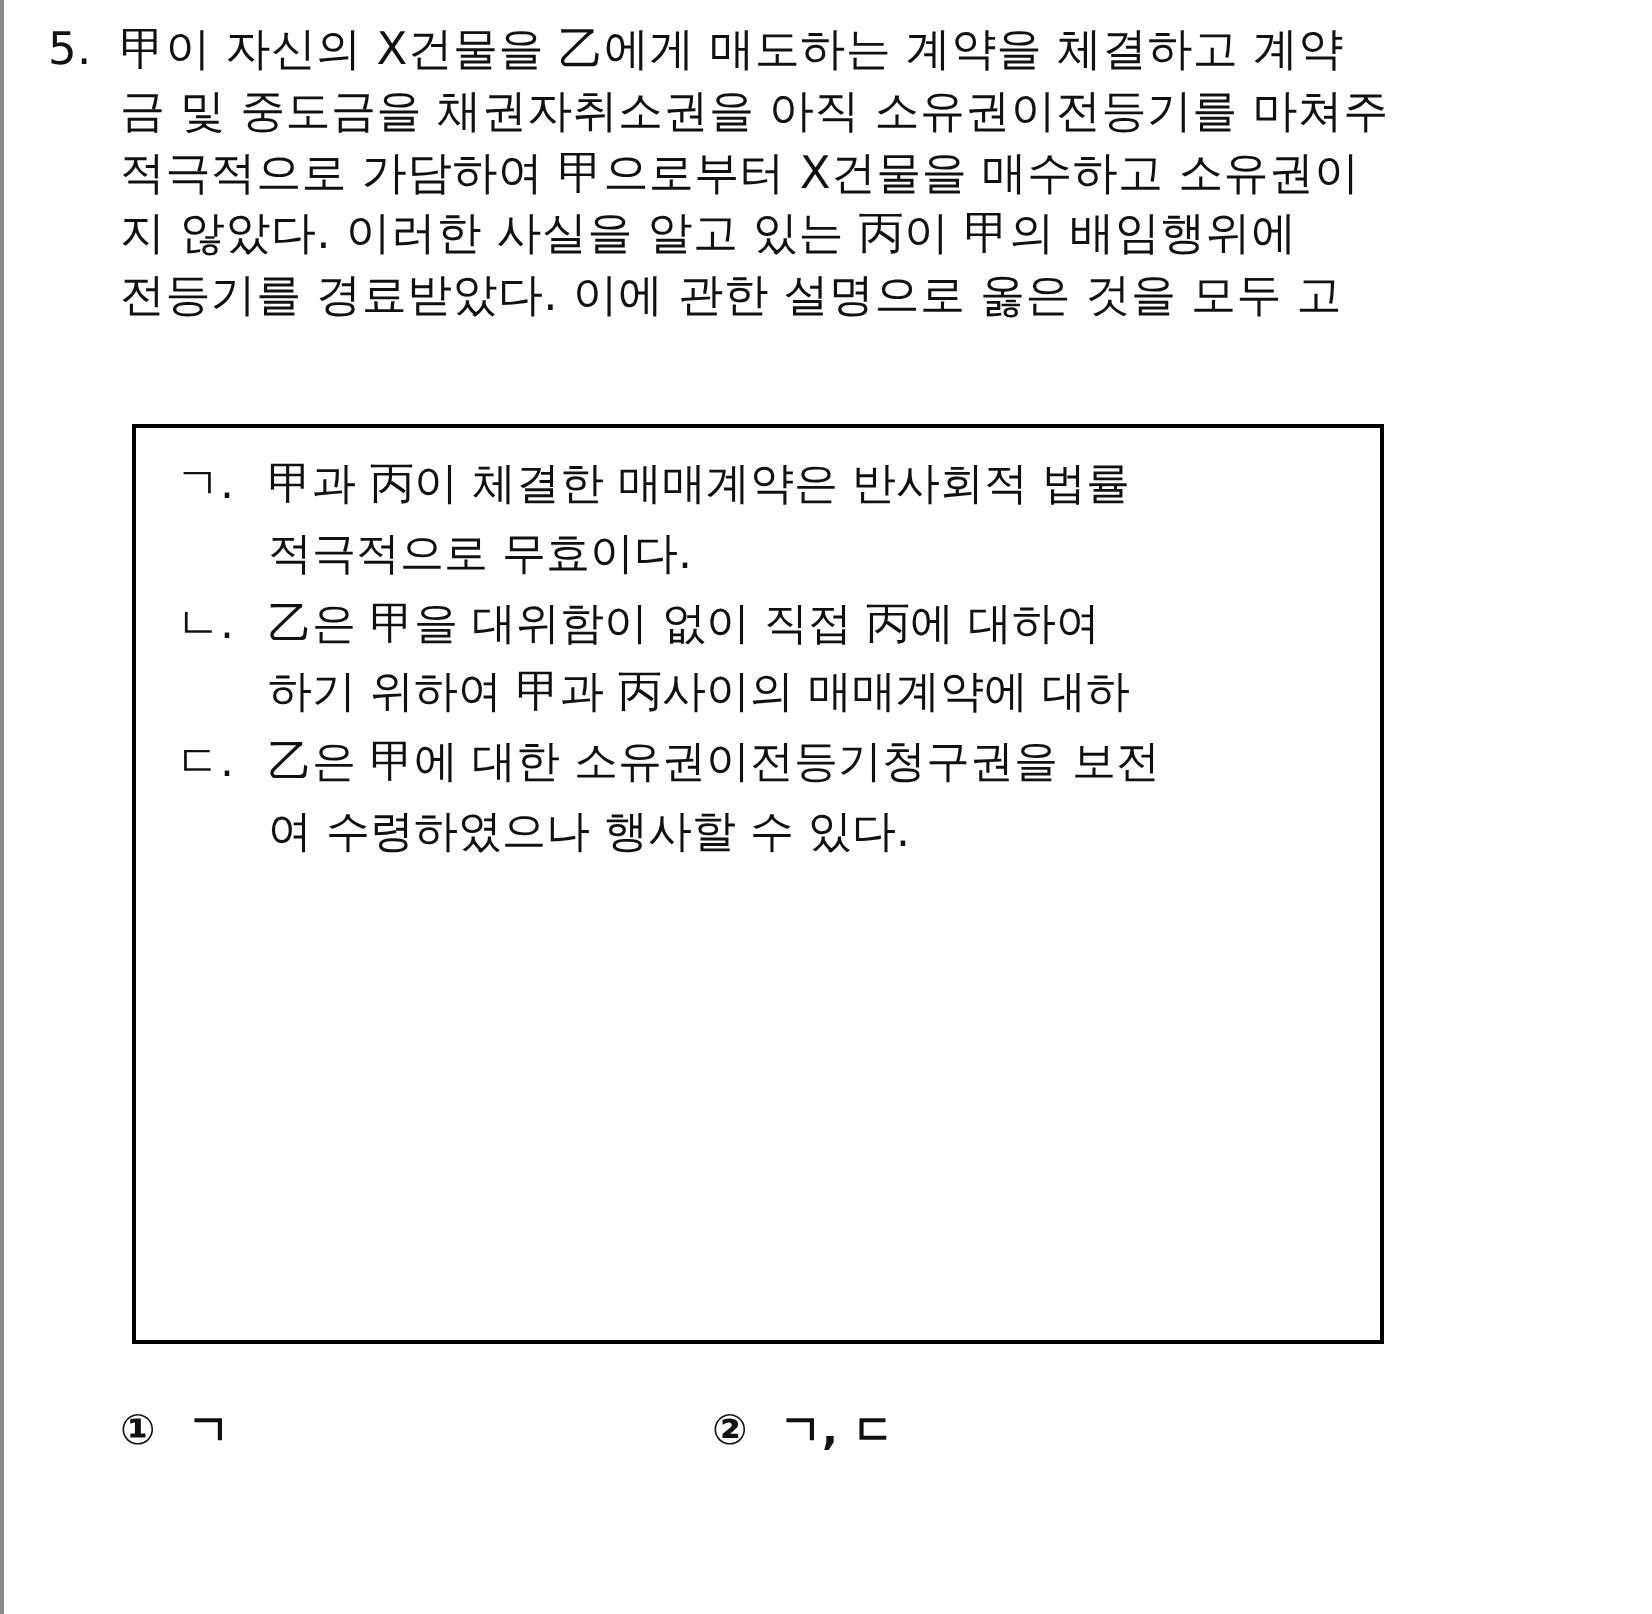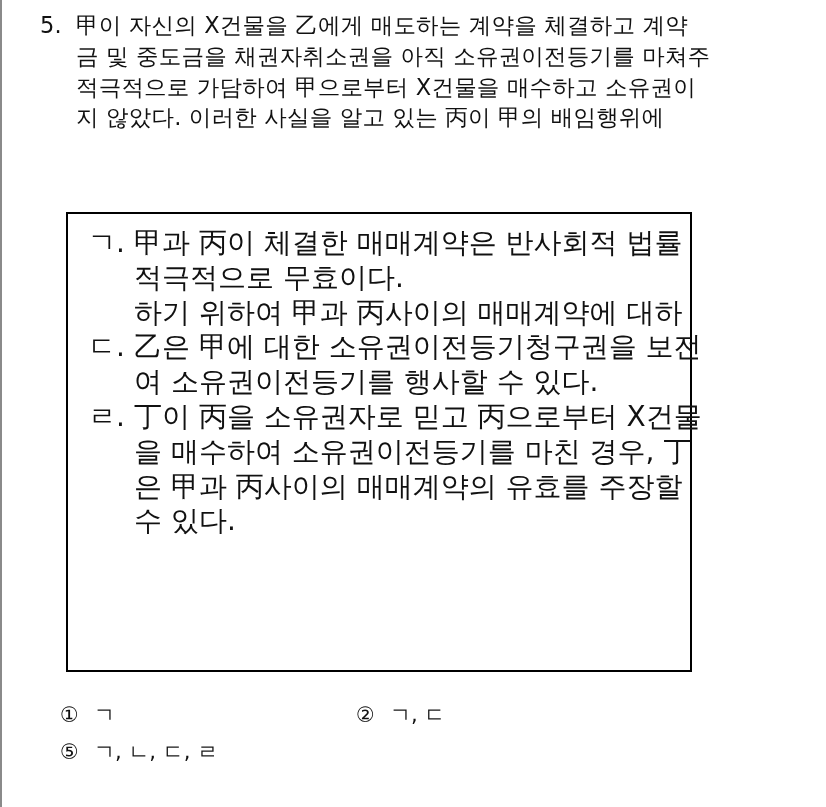--- a/index.html
+++ b/index.html
@@ -5,81 +5,74 @@
   html, body { margin: 0; padding: 0; background: #ffffff; }
   body {
     width: 826px; height: 807px; position: relative; overflow: hidden;
     font-family: "DejaVu Sans", sans-serif; color: #111;
   }
   .left-rule {
     position: absolute; left: 0; top: 0; width: 2px; height: 807px; background: #8a8a8a;
   }
   .question {
     position: absolute; left: 24px; top: 10px; width: 780px;
-    font-size: 22.5px; line-height: 30.8px; letter-spacing: 0.2px; margin-left: 16px;
+    font-size: 22.5px; line-height: 30.8px; letter-spacing: 0.2px;
   }
   .q-line { white-space: nowrap; height: 30.8px; }
   .q-num { display: inline-block; width: 36px; }
   .q-indent { display: inline-block; width: 36px; }
   .box {
     position: absolute; left: 66px; top: 212px; width: 622px; height: 456px;
     border: 2px solid #000; box-sizing: content-box;
   }
   .stmt-area {
     position: absolute; left: 20px; top: 12px; width: 590px;
-    font-size: 28px; line-height: 34.8px;
+    font-size: 22px; line-height: 34.8px;
   }
   .s-line { white-space: nowrap; height: 34.8px; }
   .s-mark { display: inline-block; width: 46px; }
   .s-indent { display: inline-block; width: 46px; }
   .choices {
     position: absolute; left: 60px; top: 697px; width: 700px;
     font-size: 21px; line-height: 37px;
   }
   .choice-row { height: 37px; position: relative; }
   .choice { position: absolute; top: 0; white-space: nowrap; }
-  .choice.col1 { left: 0; }
-  .choice.col2 { left: 296px; }
+  .choice.col1 { left: 0; font-weight: bold; }
+  .choice.col2 { left: 296px; font-weight: bold; }
   .choice-num { display: inline-block; width: 34px; }
 </style>
 </head>
 <body>
 
 <div class="left-rule"></div>
 
 <div class="question">
   <div class="q-line"><span class="q-num">5.</span><span>甲이 자신의 X건물을 乙에게 매도하는 계약을 체결하고 계약</span></div>
   <div class="q-line"><span class="q-indent"></span><span>금 및 중도금을 채권자취소권을 아직 소유권이전등기를 마쳐주</span></div>
   <div class="q-line"><span class="q-indent"></span><span>적극적으로 가담하여 甲으로부터 X건물을 매수하고 소유권이</span></div>
   <div class="q-line"><span class="q-indent"></span><span>지 않았다. 이러한 사실을 알고 있는 丙이 甲의 배임행위에</span></div>
+  <div class="q-line"><span class="q-indent"></span><span>전등기를 경료받았다. 이에 관한 설명으로 옳은 것을 모두 고</span></div>
 </div>
 
 <div class="box">
   <div class="stmt-area">
     <div>
       <div class="s-line"><span class="s-mark">ㄱ.</span><span>甲과 丙이 체결한 매매계약은 반사회적 법률</span></div>
       <div class="s-line"><span class="s-indent"></span><span>적극적으로 무효이다.</span></div>
     </div>
     <div>
+      <div class="s-line"><span class="s-mark">ㄴ.</span><span>乙은 甲을 대위함이 없이 직접 丙에 대하여</span></div>
     </div>
     <div>
       <div class="s-line"><span class="s-indent"></span><span>하기 위하여 甲과 丙사이의 매매계약에 대하</span></div>
       <div class="s-line"><span class="s-mark">ㄷ.</span><span>乙은 甲에 대한 소유권이전등기청구권을 보전</span></div>
-      <div class="s-line"><span class="s-indent"></span><span>여 소유권이전등기를 행사할 수 있다.</span></div>
-    </div>
-    <div>
-      <div class="s-line"><span class="s-mark">ㄹ.</span><span>丁이 丙을 소유권자로 믿고 丙으로부터 X건물</span></div>
-      <div class="s-line"><span class="s-indent"></span><span>을 매수하여 소유권이전등기를 마친 경우, 丁</span></div>
-      <div class="s-line"><span class="s-indent"></span><span>은 甲과 丙사이의 매매계약의 유효를 주장할</span></div>
-      <div class="s-line"><span class="s-indent"></span><span>수 있다.</span></div>
+      <div class="s-line"><span class="s-indent"></span><span>여 수령하였으나 행사할 수 있다.</span></div>
     </div>
   </div>
 </div>
 
 <div class="choices">
   <div class="choice-row">
     <div class="choice col1"><span class="choice-num">①</span><span>ㄱ</span></div>
     <div class="choice col2"><span class="choice-num">②</span><span>ㄱ, ㄷ</span></div>
   </div>
-  <div class="choice-row">
-    <div class="choice col1"><span class="choice-num">⑤</span><span>ㄱ, ㄴ, ㄷ, ㄹ</span></div>
-  </div>
 </div>
 
 </body></html>

